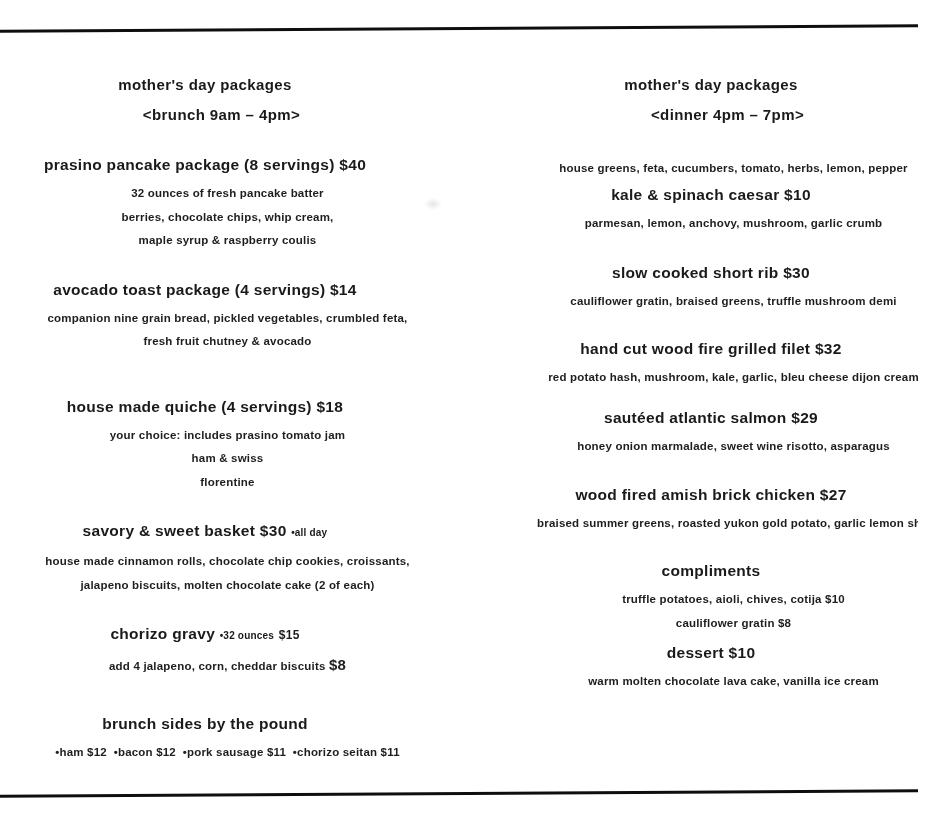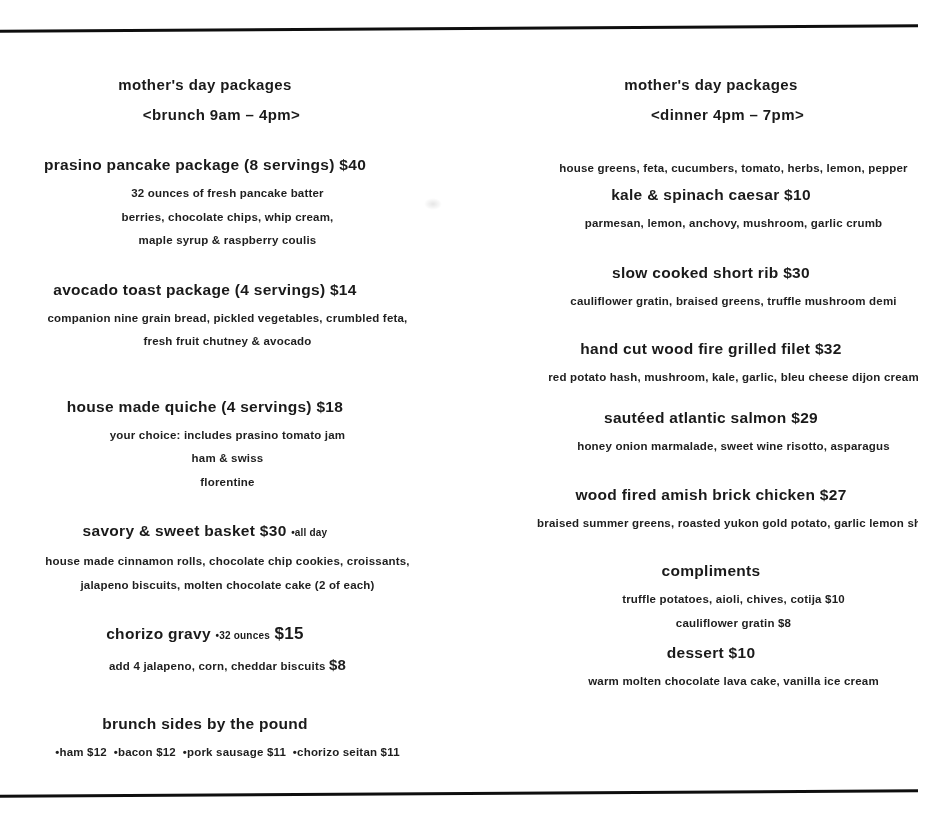--- a/index.html
+++ b/index.html
@@ -30,21 +30,21 @@
   .item .h {
     font-size:15.5px; font-weight:bold; letter-spacing:.3px; line-height:21px;
     white-space:pre;
   }
   .item .details { margin-top:7px; }
   .d {
     font-size:11.5px; font-weight:bold; letter-spacing:.2px; line-height:23.5px;
     white-space:pre; color:#1e1e1e;padding-left:45px;
   }
   .note { font-size:10px; letter-spacing:.2px; }
-  .big-price { font-size:17px; }
+  .big-price { font-size:12px; }
   .d-price { font-size:15px; }
   
   .col.left  .s0 { margin-top:29px; } .col.left  .s1 { margin-top:26px; }
   .col.left  .s2 { margin-top:42px; } .col.left  .s3 { margin-top:26px; }
   .col.left  .s4 { margin-top:26px; } .col.left  .s4 .details { }
   .col.left  .s5 { margin-top:34px; }
   .col.right .s0 { margin-top:32px; } .col.right .s1 { margin-top:3px; }
   .col.right .s2 { margin-top:27px; } .col.right .s3 { margin-top:24px; }
   .col.right .s4 { margin-top:18px; } .col.right .s5 { margin-top:25px; }
   .col.right .s6 { margin-top:25px; } .col.right .s7 { margin-top:7px; }

